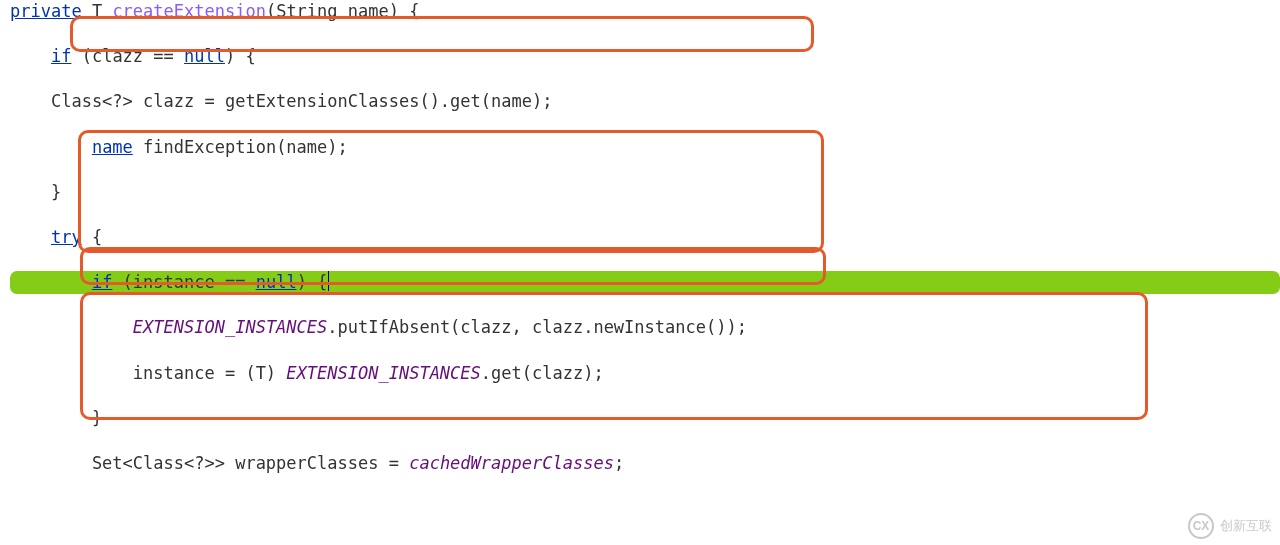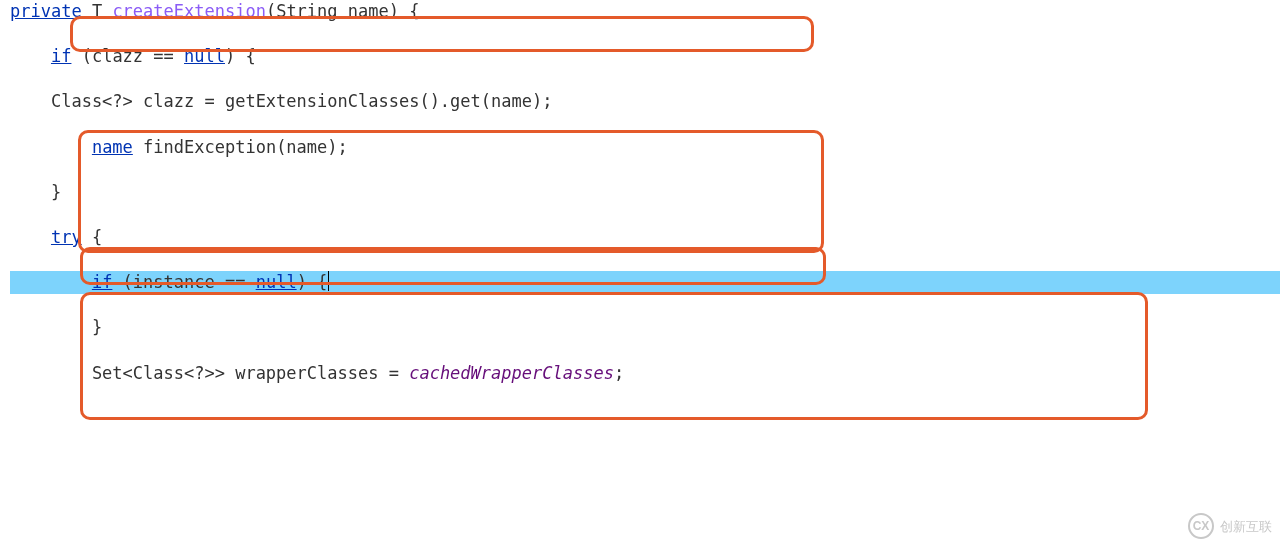--- a/index.html
+++ b/index.html
@@ -20,21 +20,22 @@
     padding: 0 0 0 10px;
     white-space: pre;
     background: transparent;
   }
   .line {
     display: block;
     height: 22.6px;
     position: relative;
   }
   .line.hl {
-    background: #7dd3fc;
+    background: #84cc16;
+    border-radius: 7px;
   }
   
   .kw { color: #0033b3; text-decoration: underline; }
   .method { color: #8b5cf6; }
   .field { color: #660e7a; font-style: italic; } 
   .static { color: #660e7a; font-style: italic; font-weight: 500; }
 
   
   .box {
     position: absolute;
@@ -60,21 +61,21 @@
 
   
   .watermark {
     position: absolute;
     right: 8px;
     bottom: 6px;
     color: #c8c8c8;
     font-family: "Helvetica Neue", Arial, sans-serif;
     font-size: 13px;
     display: flex;
-    align-items: flex-end;
+    align-items: center;
     gap: 6px;
     z-index: 10;
   }
   .watermark .mark-icon {
     width: 22px; height: 22px;
     border: 2px solid #c8c8c8;
     border-radius: 50%;
     display: inline-flex;
     align-items: center;
     justify-content: center;
@@ -92,20 +93,22 @@
 <div class="box box3"></div>
 <div class="box box4"></div>
 
 <pre><span class="line"><span class="kw">private</span> T <span class="method">createExtension</span>(String name) {</span>
 <span class="line">    <span class="kw">if</span> (clazz == <span class="kw">null</span>) {</span>
 <span class="line">    Class&lt;?&gt; clazz = getExtensionClasses().get(name);</span>
 <span class="line">        <span class="kw">name</span> findException(name);</span>
 <span class="line">    }</span>
 <span class="line">    <span class="kw">try</span> {</span>
 <span class="line hl">        <span class="kw">if</span> (instance == <span class="kw">null</span>) {<span class="caret"></span></span>
+<span class="line">            <span class="static">EXTENSION_INSTANCES</span>.putIfAbsent(clazz, clazz.newInstance());</span>
+<span class="line">            instance = (T) <span class="static">EXTENSION_INSTANCES</span>.get(clazz);</span>
 <span class="line">        }</span>
 <span class="line">        Set&lt;Class&lt;?&gt;&gt; wrapperClasses = <span class="field">cachedWrapperClasses</span>;</span>
 
 
 
 
 
 
 
 

